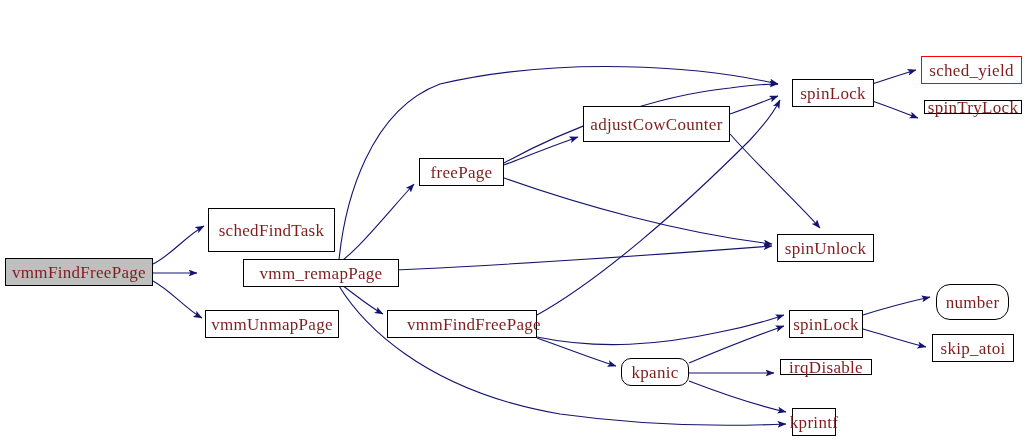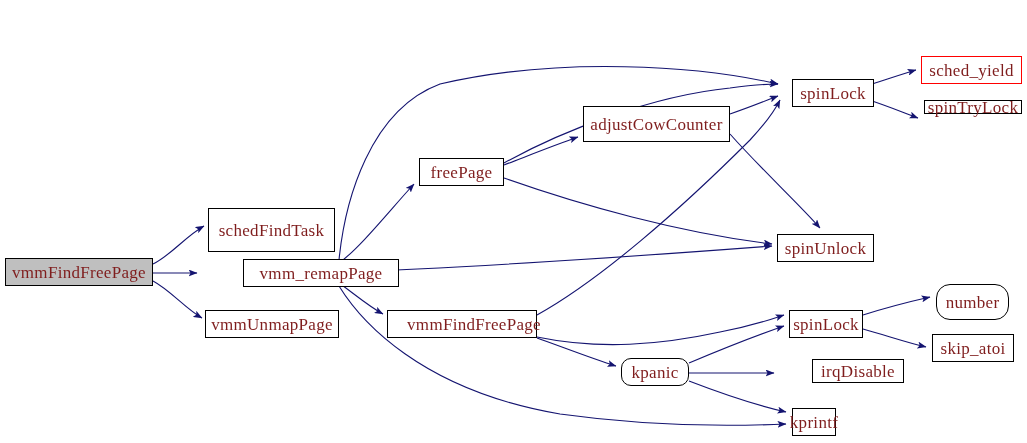--- a/index.html
+++ b/index.html
@@ -92,21 +92,21 @@
       <div class="node" style="left: 208px; top: 208px; width: 127px; height: 44px;">schedFindTask</div>
       <div class="node" style="left: 203px; top: 259px; width: 156px; height: 28px; margin-left: 40px;">vmm_remapPage</div>
       <div class="node" style="left: 205px; top: 310px; width: 134px; height: 28px;">vmmUnmapPage</div>
       <div class="node" style="left: 419px; top: 158px; width: 85px; height: 28px;">freePage</div>
       <div class="node" style="left: 583px; top: 106px; width: 147px; height: 36px;">adjustCowCounter</div>
       <div class="node" style="left: 387px; top: 310px; width: 150px; height: 28px; padding-left: 24px;">vmmFindFreePage</div>
       <div class="node" style="left: 621px; top: 358px; width: 68px; height: 28px; border-radius: 10px;">kpanic</div>
       <div class="node" style="left: 784px; top: 79px; width: 82px; height: 28px; margin-left: 8px;">spinLock</div>
       <div class="node" style="left: 777px; top: 234px; width: 97px; height: 28px;">spinUnlock</div>
       <div class="node" style="left: 789px; top: 310px; width: 74px; height: 28px;">spinLock</div>
-      <div class="node" style="left: 812px; top: 359px; width: 92px; height: 24px;">irqDisable</div>
+      <div class="node" style="left: 780px; top: 359px; width: 92px; height: 16px;">irqDisable</div>
       <div class="node" style="left: 792px; top: 408px; width: 44px; height: 28px;">kprintf</div>
       <div class="node highlight" style="left: 921px; top: 56px; width: 101px; height: 28px;">sched_yield</div>
       <div class="node" style="left: 924px; top: 100px; width: 98px; height: 14px;">spinTryLock</div>
       <div class="node" style="left: 936px; top: 284px; width: 73px; height: 36px; border-radius: 14px;">number</div>
       <div class="node" style="left: 932px; top: 334px; width: 82px; height: 28px;">skip_atoi</div>
     </div>
 
 </div>
 
 </body></html>

